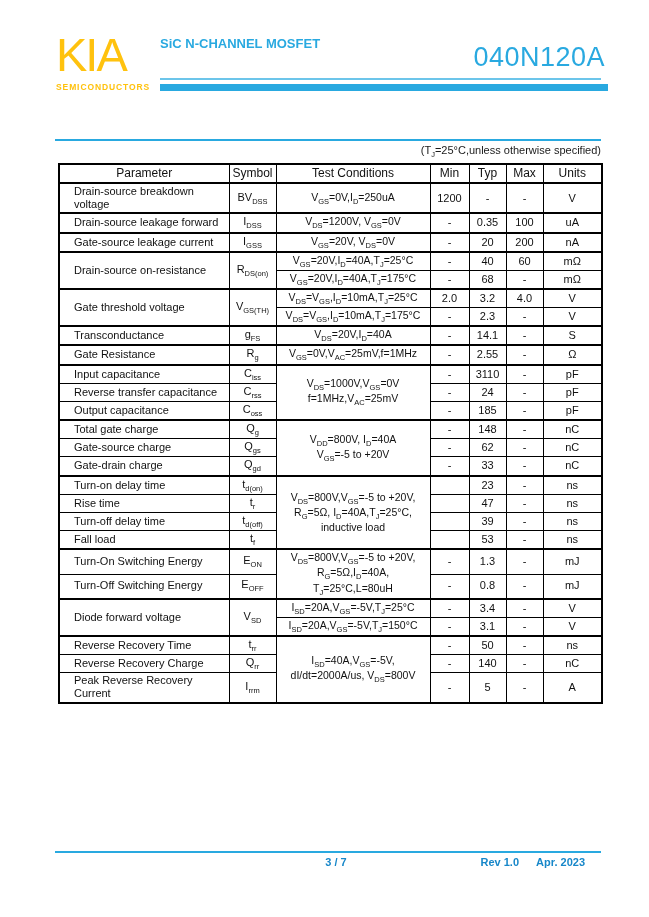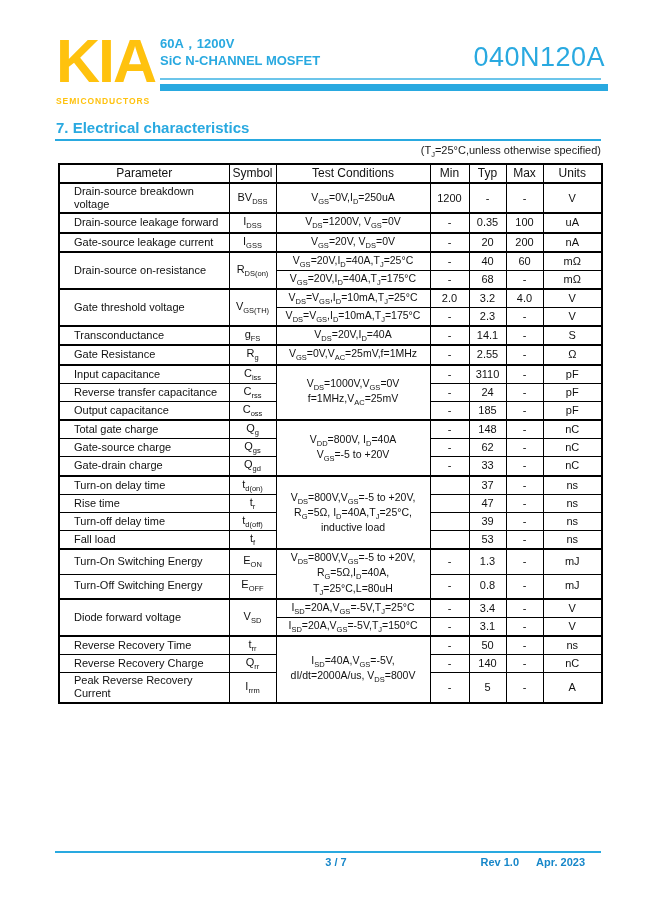--- a/index.html
+++ b/index.html
@@ -9,21 +9,21 @@
     --footer-blue:#1787C9;
   }
   *{box-sizing:border-box;}
   body{margin:0;background:#ffffff;}
   .page{
     position:relative;width:649px;height:917px;background:#fff;
     font-family:"Liberation Sans",sans-serif;color:#1a1a1a;overflow:hidden;
   }
   
   .logo{position:absolute;left:56px;top:31px;}
-  .logo-kia{font-size:61px;font-weight:bold;color:var(--logo-yellow);letter-spacing:-2px;line-height:1;}
+  .logo-kia{font-size:47px;font-weight:normal;color:var(--logo-yellow);letter-spacing:-2px;line-height:1;}
   .logo-sub{font-size:8.5px;font-weight:bold;color:var(--logo-yellow);letter-spacing:0.9px;margin-top:4px;}
   .subtitle{position:absolute;left:160px;top:35px;font-size:13px;font-weight:bold;color:var(--accent);line-height:17px;}
   .part-number{position:absolute;top:42px;right:44px;font-size:27px;color:var(--accent);letter-spacing:0.5px;}
   .rule-thin{position:absolute;left:160px;top:78px;width:441px;height:2px;background:var(--accent-light);}
   .rule-thick{position:absolute;left:160px;top:84px;width:448px;height:7px;background:var(--accent);}
   
   .section-title{position:absolute;left:56px;top:119px;font-size:15px;font-weight:bold;color:var(--accent);}
   .section-rule{position:absolute;left:55px;top:139px;width:546px;height:2px;background:var(--accent);}
   .spec-note{position:absolute;top:144px;right:48px;font-size:11px;color:#1a1a1a;}
   
@@ -51,30 +51,28 @@
 <body>
 
 <div class="page">
 
   <div class="logo">
     <div class="logo-kia">KIA</div>
     <div class="logo-sub">SEMICONDUCTORS</div>
   </div>
 
   <div class="subtitle">
-    <div>60A，1200V</div>
     <div>SiC N-CHANNEL MOSFET</div>
   </div>
 
   <div class="part-number">040N120A</div>
 
   <div class="rule-thin"></div>
   <div class="rule-thick"></div>
 
-  <div class="section-title">7. Electrical characteristics</div>
   <div class="section-rule"></div>
   <div class="spec-note">(T<sub>J</sub>=25°C,unless otherwise specified)</div>
 
   <table class="spec-table">
     <colgroup>
       <col style="width:170px">
         <col style="width:47px">
         <col style="width:154px">
       <col style="width:39px">
         <col style="width:37px">
@@ -218,21 +216,21 @@
           <td>-</td>
           <td>33</td>
           <td>-</td>
           <td>nC</td>
         </tr>
         <tr class="grp">
           <td class="param">Turn-on delay time</td>
           <td>t<sub>d(on)</sub></td>
           <td rowspan="4" class="cond">V<sub>DS</sub>=800V,V<sub>GS</sub>=-5 to +20V,<br>R<sub>G</sub>=5Ω, I<sub>D</sub>=40A,T<sub>J</sub>=25°C,<br>inductive load</td>
           <td></td>
-          <td>37</td>
+          <td>23</td>
           <td>-</td>
           <td>ns</td>
         </tr>
         <tr>
           <td class="param">Rise time</td>
           <td>t<sub>r</sub></td>
           <td></td>
           <td>47</td>
           <td>-</td>
           <td>ns</td>

